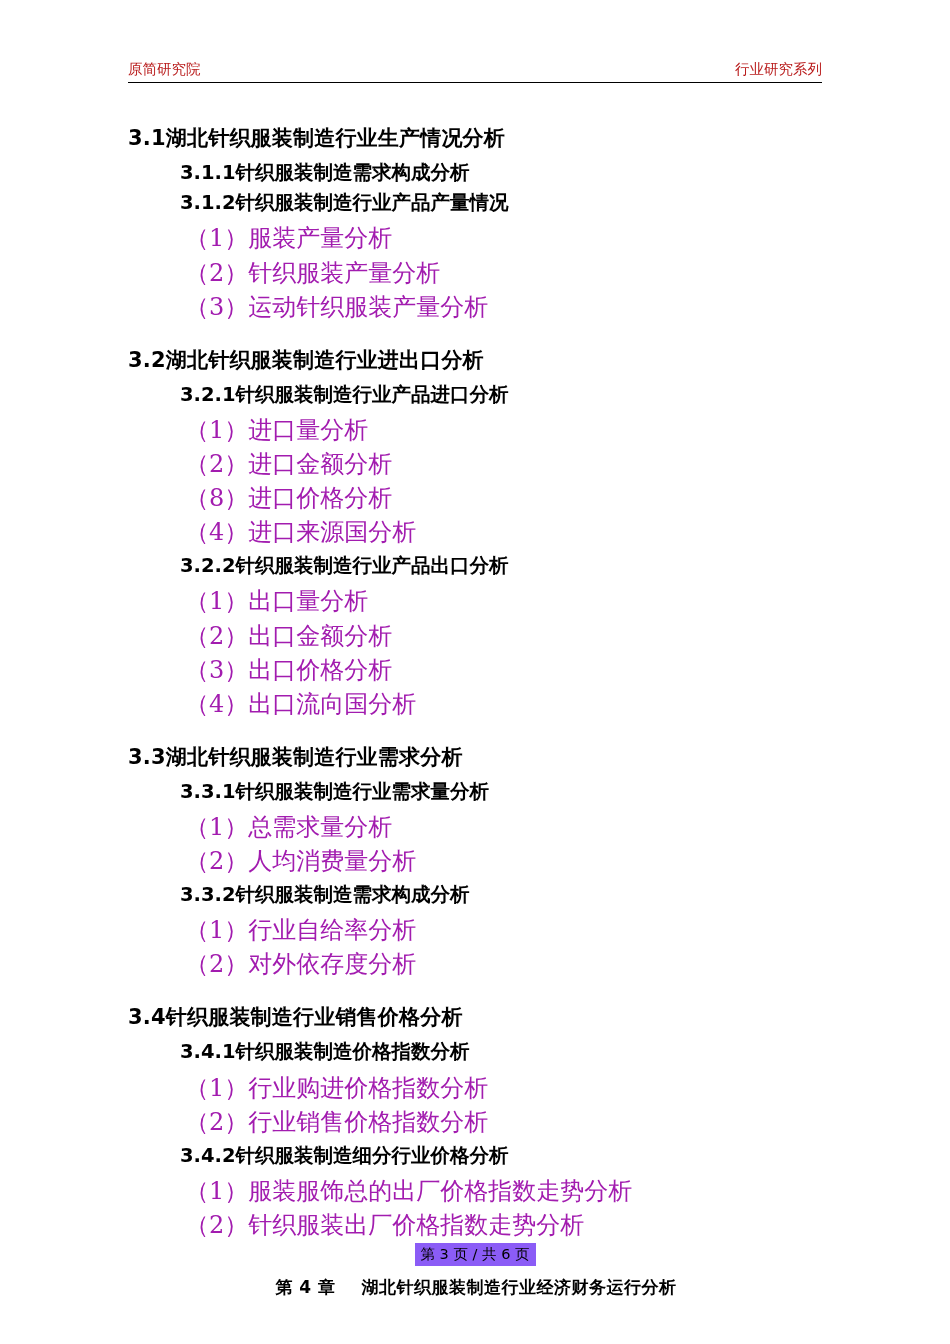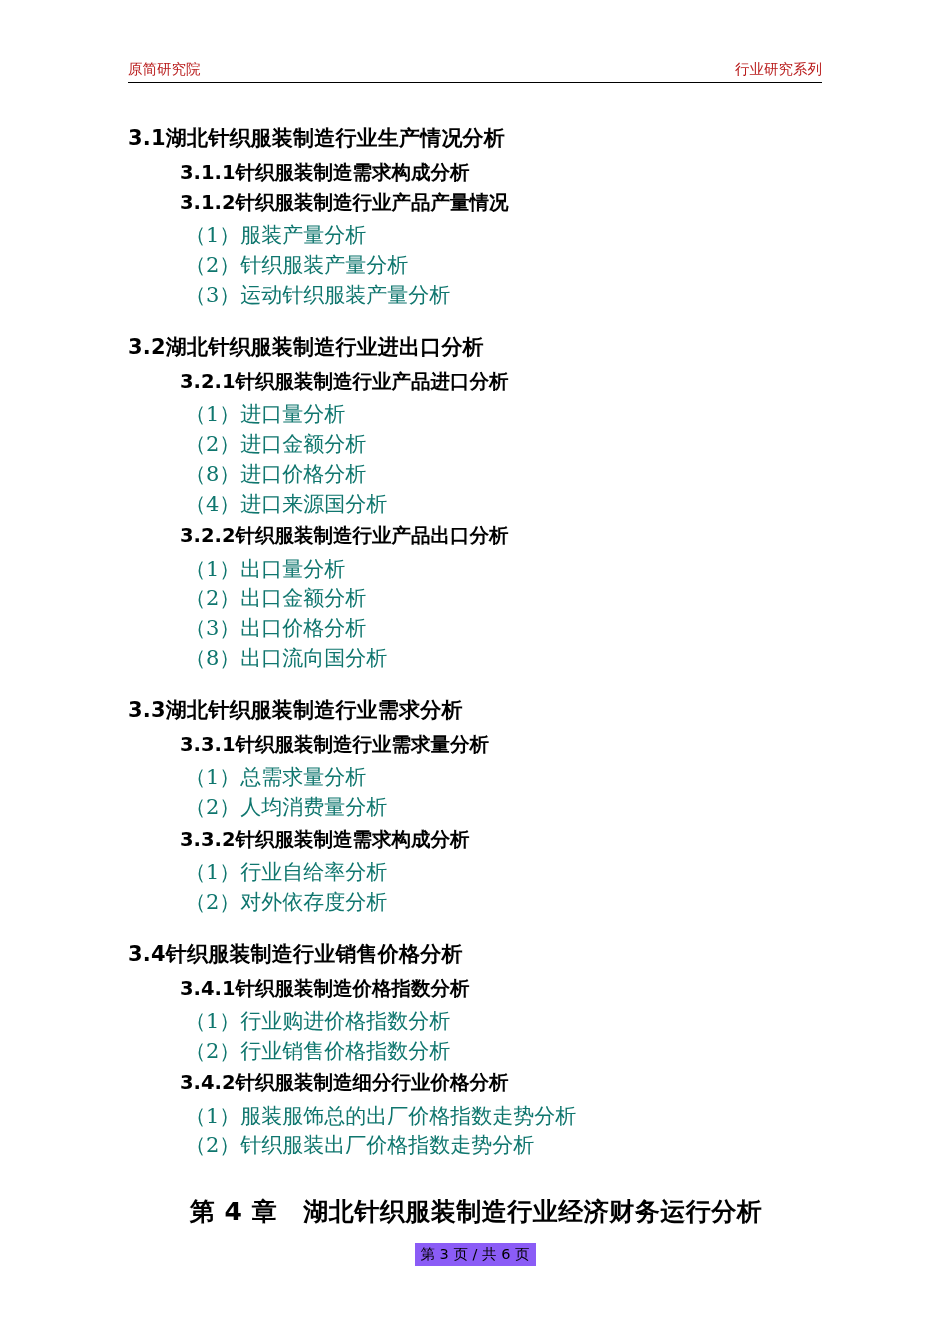--- a/index.html
+++ b/index.html
@@ -78,35 +78,35 @@
     color: #000;
     padding-left: 52px;
     line-height: 1.55;
   }
   .num2 {
     display: inline-block;
     min-width: 52px;
   }
   .item {
     font-family: "DejaVu Serif", "Liberation Serif", serif;
-    font-size: 21px;
-    color: #0f766e;
+    font-size: 24px;
+    color: #a21caf;
     padding-left: 57px;
     line-height: 1.42;
     white-space: nowrap;
   }
   .items-block {
     margin-top: 2px;
     margin-bottom: 2px;
   }
   .subs-block { margin-top: 4px; }
   h2.sub + .items-block { margin-top: 3px; }
   .chapter {
     font-family: "DejaVu Sans", "Liberation Sans", sans-serif;
-    font-size: 25px;
+    font-size: 17px;
     font-weight: bold;
     text-align: center;
     color: #000;
     margin-top: 34px;
     letter-spacing: 0.5px;
   }
   .chapter .gap { display: inline-block; width: 26px; }
   
   .footer {
     position: absolute;
@@ -174,21 +174,21 @@
           <div class="item">（8）进口价格分析</div>
           <div class="item">（4）进口来源国分析</div>
         </div>
         <h2 class="sub">
           <span class="num2">3.2.2</span><span>针织服装制造行业产品出口分析</span>
         </h2>
         <div class="items-block">
           <div class="item">（1）出口量分析</div>
           <div class="item">（2）出口金额分析</div>
           <div class="item">（3）出口价格分析</div>
-          <div class="item">（8）出口流向国分析</div>
+          <div class="item">（4）出口流向国分析</div>
         </div>
       </div>
 
       <div class="sec-wrap">
         <h1 class="sec">
           <span class="num">3.3</span><span>湖北针织服装制造行业需求分析</span>
         </h1>
       </div>
       <div class="subs-block">
         <h2 class="sub">

